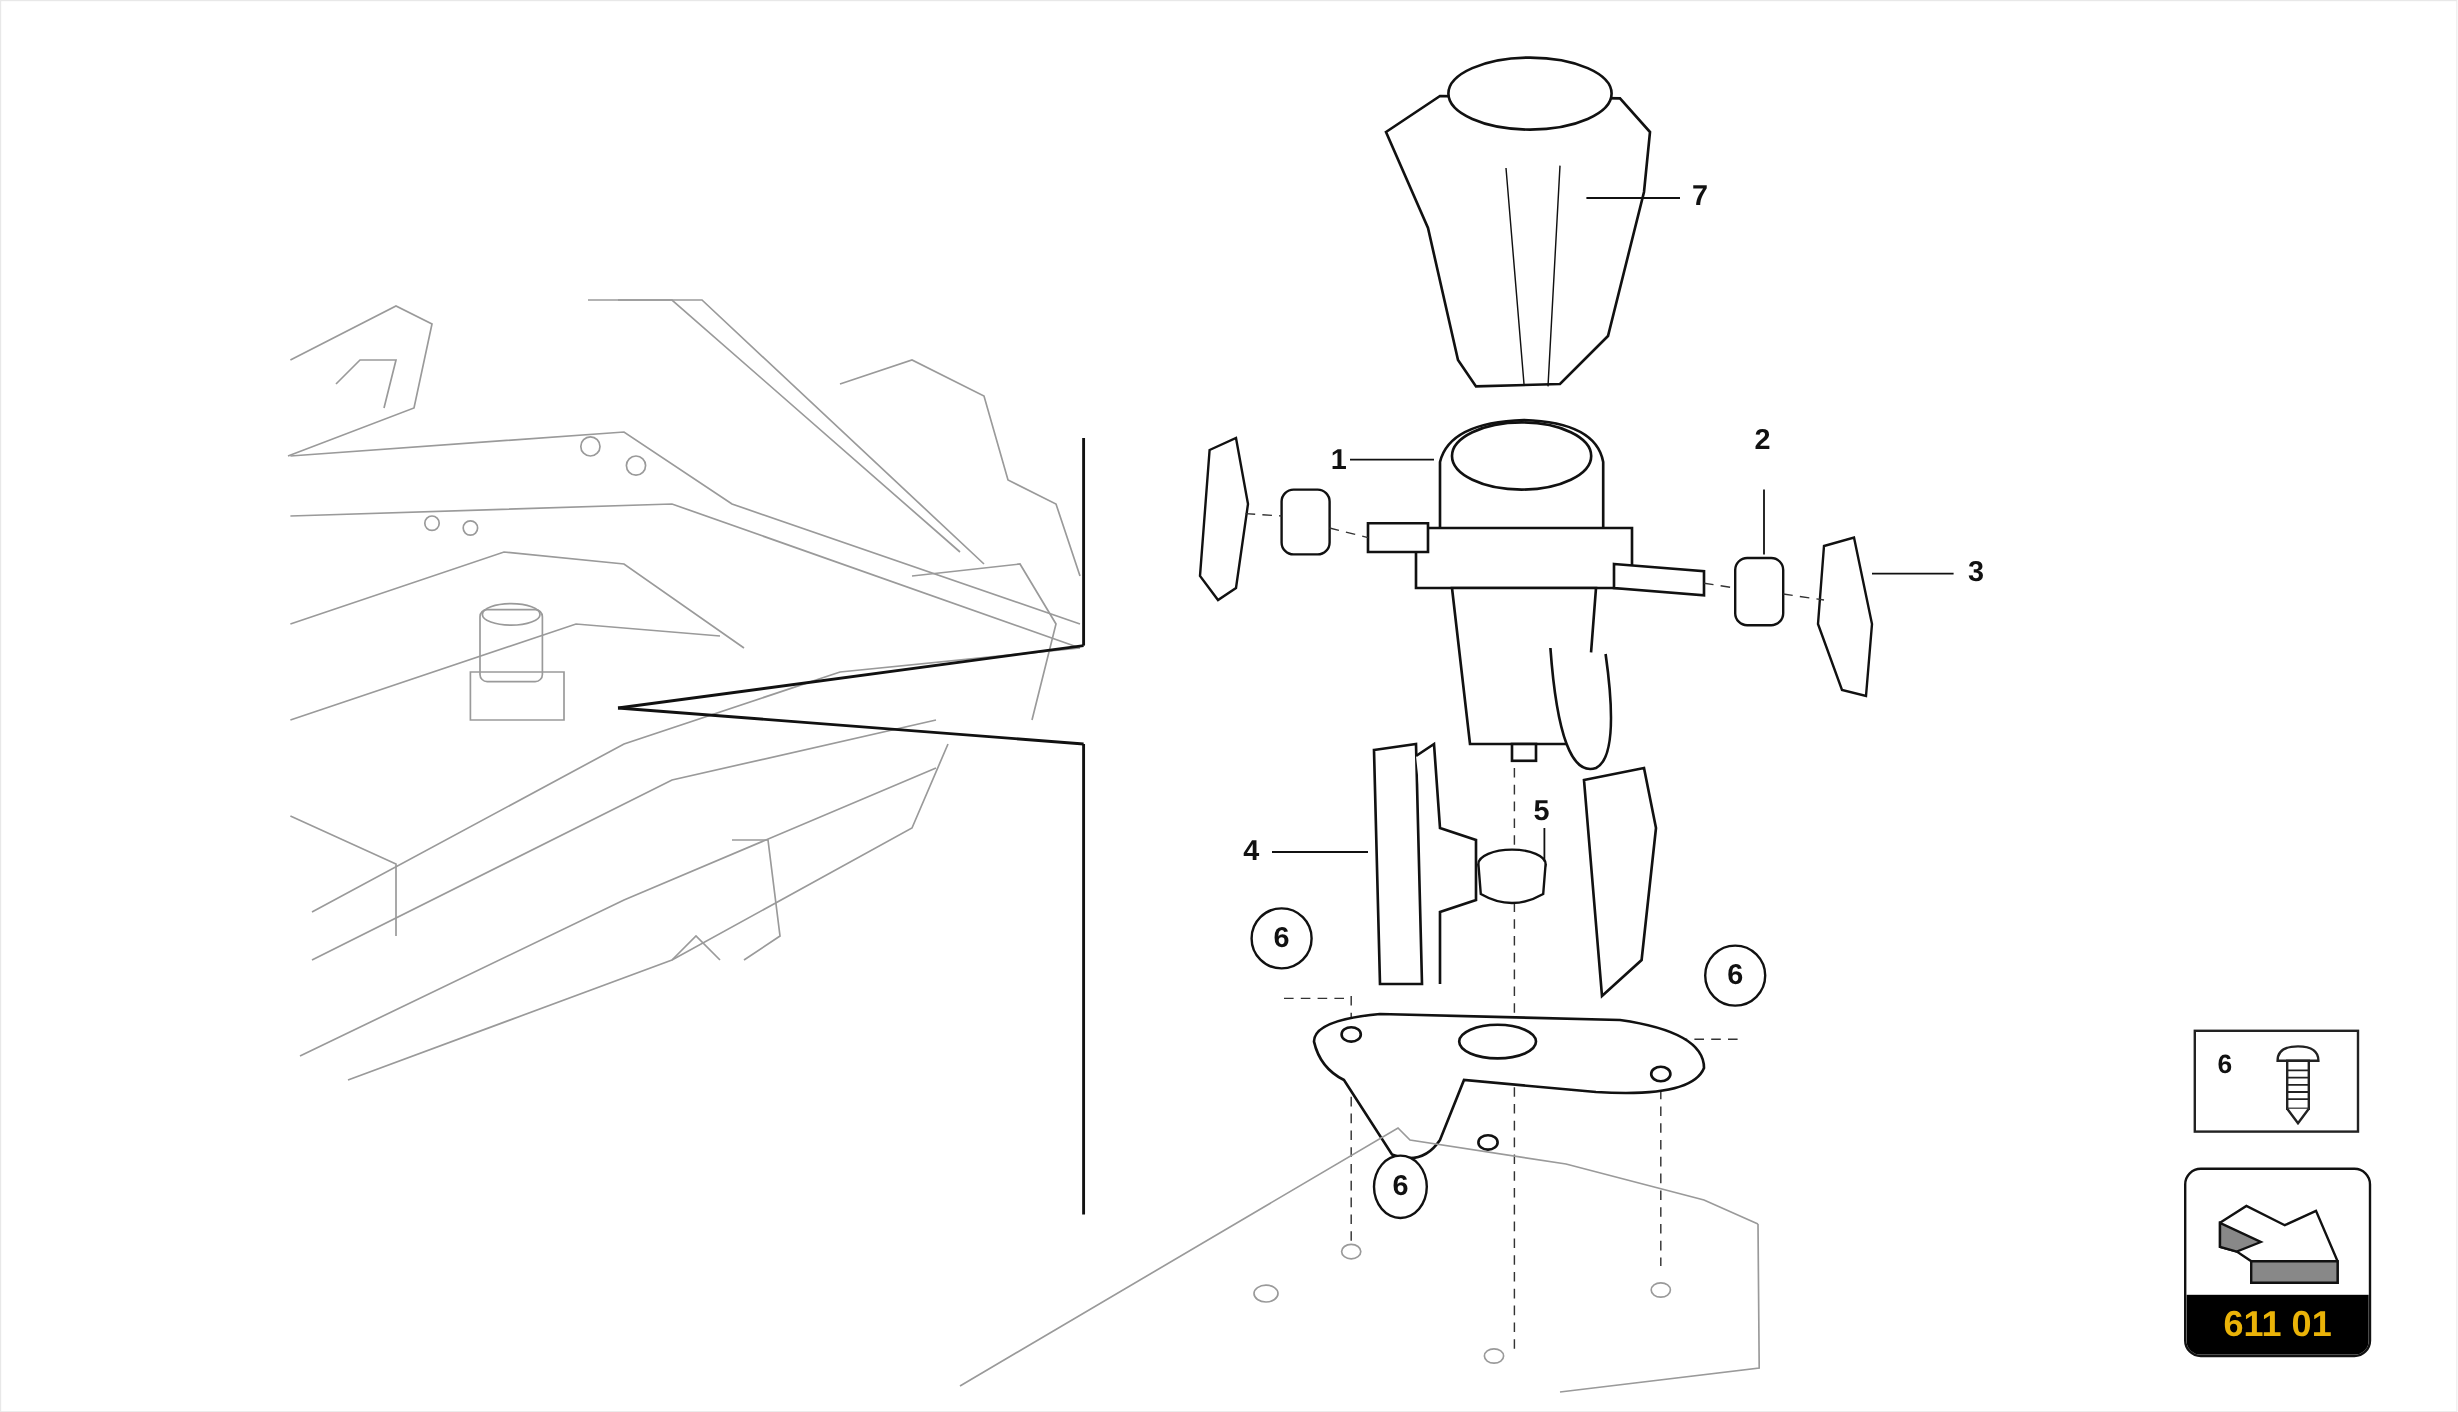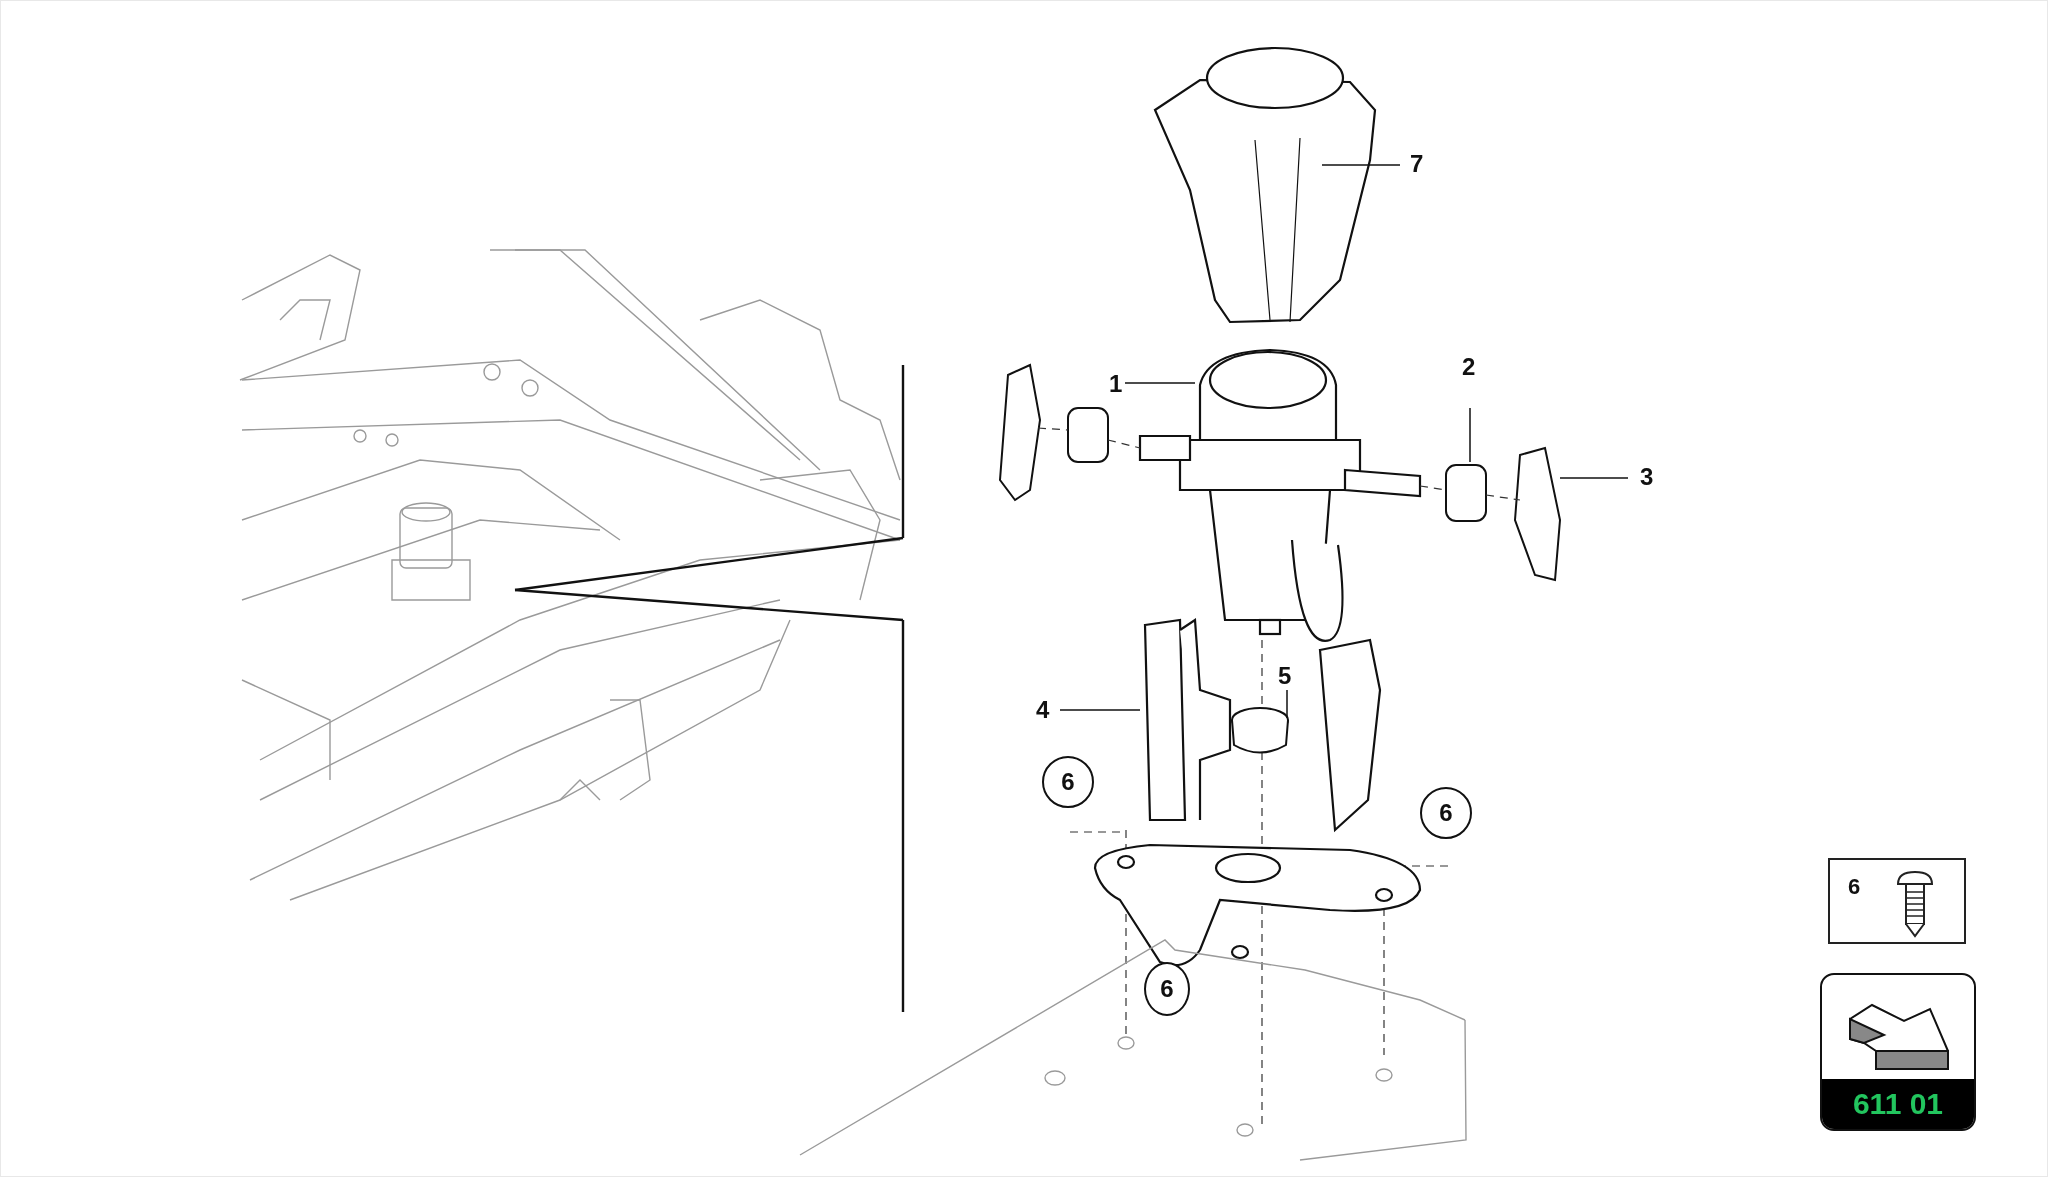--- a/index.html
+++ b/index.html
@@ -12,21 +12,21 @@
              line-height:1; }
   .circle-callout { position:absolute; width:52px; height:52px; border:2.5px solid #111;
                     border-radius:50%; display:flex; align-items:center; justify-content:center;
                     font-weight:bold; font-size:24px; color:#111; background:#fff; box-sizing:border-box; }
   .legend-box { position:absolute; left:1828px; top:858px; width:138px; height:86px;
                 border:2px solid #222; background:#fff; box-sizing:border-box; }
   .legend-num { position:absolute; left:18px; top:14px; font-weight:bold; font-size:22px; color:#111; }
   .nav-badge { position:absolute; left:1820px; top:973px; width:156px; height:158px;
                border:2px solid #111; border-radius:14px; background:#fff; overflow:hidden; box-sizing:border-box; }
   .nav-code { position:absolute; left:0; bottom:0; width:100%; height:50px; background:#000;
-              color:#22c55e; font-weight:bold; font-size:30px; display:flex; align-items:center; justify-content:center; }
+              color:#eab308; font-weight:bold; font-size:30px; display:flex; align-items:center; justify-content:center; }
 </style>
 </head>
 <body>
 
 <div class="frame"></div>
 
 <svg class="art" width="2048" height="1177" viewBox="0 0 2048 1177">
   <g fill="none" stroke="#9a9a9a" stroke-width="1.4">
 
     <path d="M242 300 L330 255 L360 270 L345 340 L240 380"></path>

